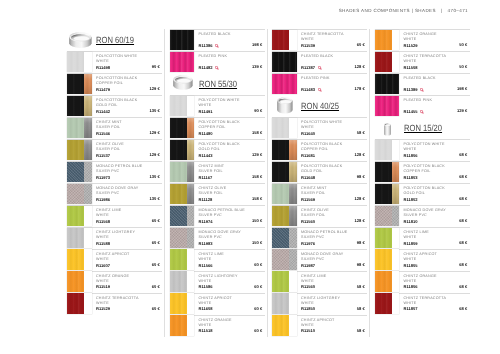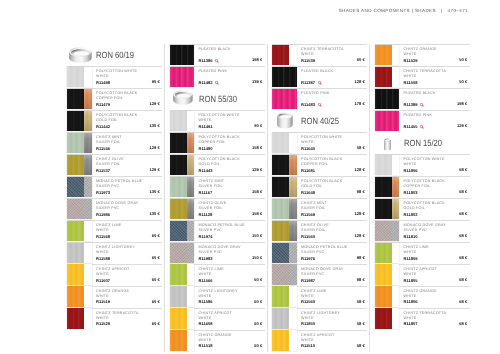--- a/index.html
+++ b/index.html
@@ -4,21 +4,21 @@
 <style>
   html,body{margin:0;padding:0;background:#fff;}
   body{width:500px;height:354px;font-family:"Liberation Sans",sans-serif;overflow:hidden;
     -webkit-font-smoothing:antialiased;text-rendering:geometricPrecision;}
   .page{position:relative;width:500px;height:354px;background:#fff;}
 
   .page-header{position:absolute;top:8.4px;left:0;width:468px;text-align:right;
     font-size:4.5px;letter-spacing:.42px;color:#5a5a5a;white-space:pre;}
 
   .columns{position:absolute;left:67px;top:29px;width:410px;}
-  .column{position:absolute;top:15px;width:95px;}
+  .column{position:absolute;top:0;width:95px;text-decoration:underline;}
   .column.c0{left:0}.column.c1{left:102.5px}.column.c2{left:205px}.column.c3{left:307.5px}
   .col-sep{position:absolute;left:-5.5px;top:0;height:307.6px;width:.5px;background:#dfdfdf;}
 
   .slot{height:21.97px;position:relative;}
   .group-title{display:flex;align-items:flex-end;height:21.97px;}
   .group-icon{width:26px;height:21.97px;position:relative;flex:none;}
   .group-icon{display:flex;align-items:flex-end;justify-content:center;}
   .group-icon svg{display:block;}
   .group-label{font-size:9px;color:#4a4a4a;letter-spacing:0;margin-left:3px;
     line-height:9px;padding-bottom:6.2px;transform:scaleX(.845);transform-origin:left bottom;}

